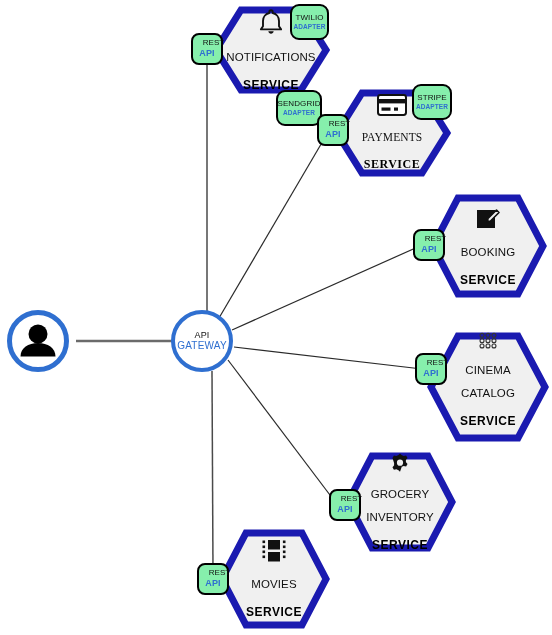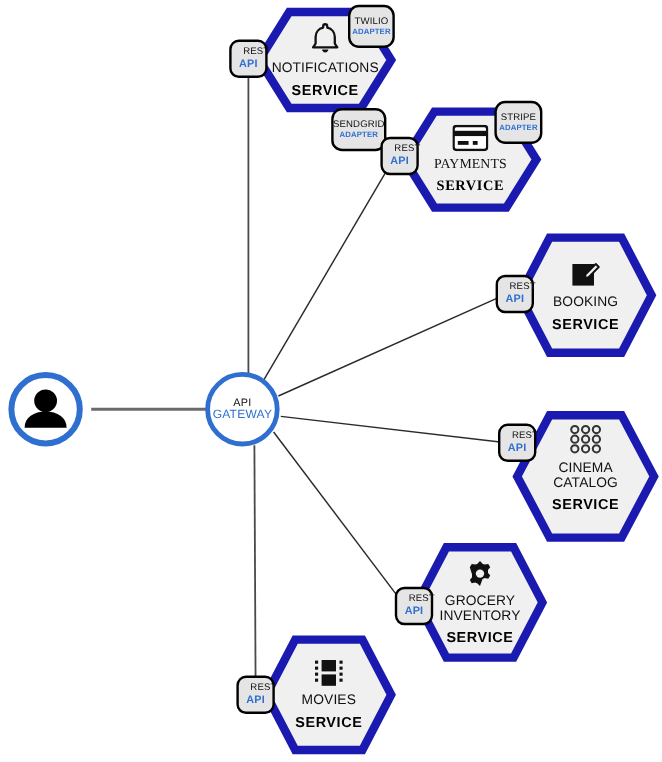--- a/index.html
+++ b/index.html
@@ -30,29 +30,29 @@
   }
   .gw-l1{font-size:9px;color:#111111;letter-spacing:.2px;}
   .gw-l2{font-size:10px;color:#2f6fd0;font-weight:400;letter-spacing:.2px;}
 
   
   .hex-wrap{position:absolute;}
   .hex-svg{position:absolute;left:0;top:0;overflow:visible;}
   .hex-body{
     position:absolute;left:0;top:0;width:100%;height:100%;
     display:flex;flex-direction:column;align-items:center;justify-content:center;
-    text-align:left;pointer-events:none;
+    text-align:left;pointer-events:none;gap:10px;
   }
   .hex-icon{margin-bottom:5px;display:block;}
   .hex-title{font-size:11.5px;color:#111111;line-height:1.12;letter-spacing:.1px;}
   .hex-sub{font-size:12px;color:#000000;font-weight:bold;letter-spacing:.5px;margin-top:4px;}
 
   
   .badge{
-    position:absolute;background:#e5e5e5;border:2.5px solid #000000;
+    position:absolute;background:#86efac;border:2.5px solid #000000;
     border-radius:9px;box-sizing:border-box;
     display:flex;flex-direction:column;align-items:center;justify-content:center;
     line-height:1.12;
   }
   .badge-l1{color:#111111;}
   .badge-l2{color:#2f6fd0;font-weight:bold;}
 
   .badge.rest{width:32px;height:32px;border-radius:8px;}
   .badge.rest .badge-l1{font-size:8px;letter-spacing:.1px;margin-left:13px;}
   .badge.rest .badge-l2{font-size:9px;letter-spacing:.2px;}
@@ -152,21 +152,21 @@
       </svg>
       <div class="hex-title">BOOKING</div>
       <div class="hex-sub">SERVICE</div>
     </div>
   </div>
   <div class="badge rest" style="left:413px;top:229px;">
     <div class="badge-l1">REST</div>
     <div class="badge-l2">API</div>
   </div>
 
-  <div class="hex-wrap" style="left:427px;top:342px;width:122px;height:96px;">
+  <div class="hex-wrap" style="left:427px;top:332px;width:122px;height:96px;">
     <svg class="hex-svg" width="122" height="110" viewBox="0 0 122 110" xmlns="http://www.w3.org/2000/svg">
       <polygon points="31,4 91,4 118,55 91,106 31,106 4,55" fill="#f0f0f0" stroke="#1a1ab0" stroke-width="7"></polygon>
     </svg>
     <div class="hex-body">
       <svg class="hex-icon" width="32" height="26" viewBox="0 0 32 26" xmlns="http://www.w3.org/2000/svg">
         <g fill="none" stroke="#333333" stroke-width="1.7">
           <circle cx="7" cy="5" r="3"></circle>
             <circle cx="16" cy="5" r="3"></circle>
             <circle cx="25" cy="5" r="3"></circle>
           <circle cx="7" cy="13" r="3"></circle>

